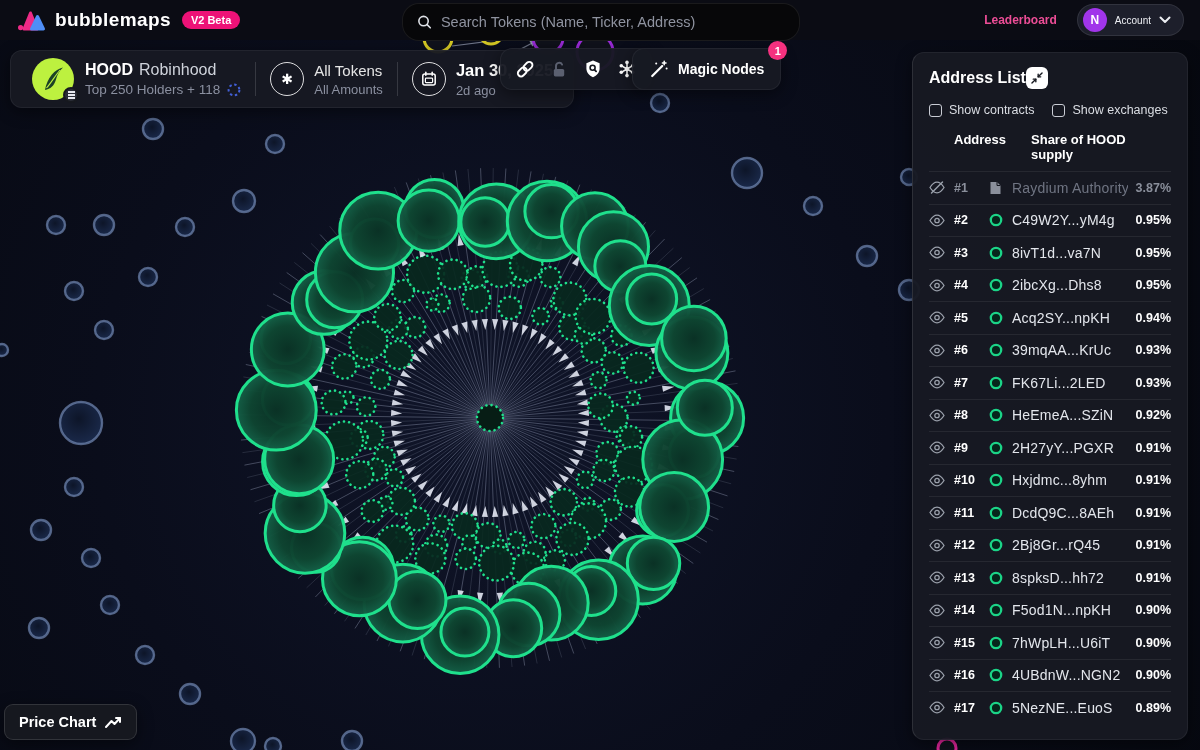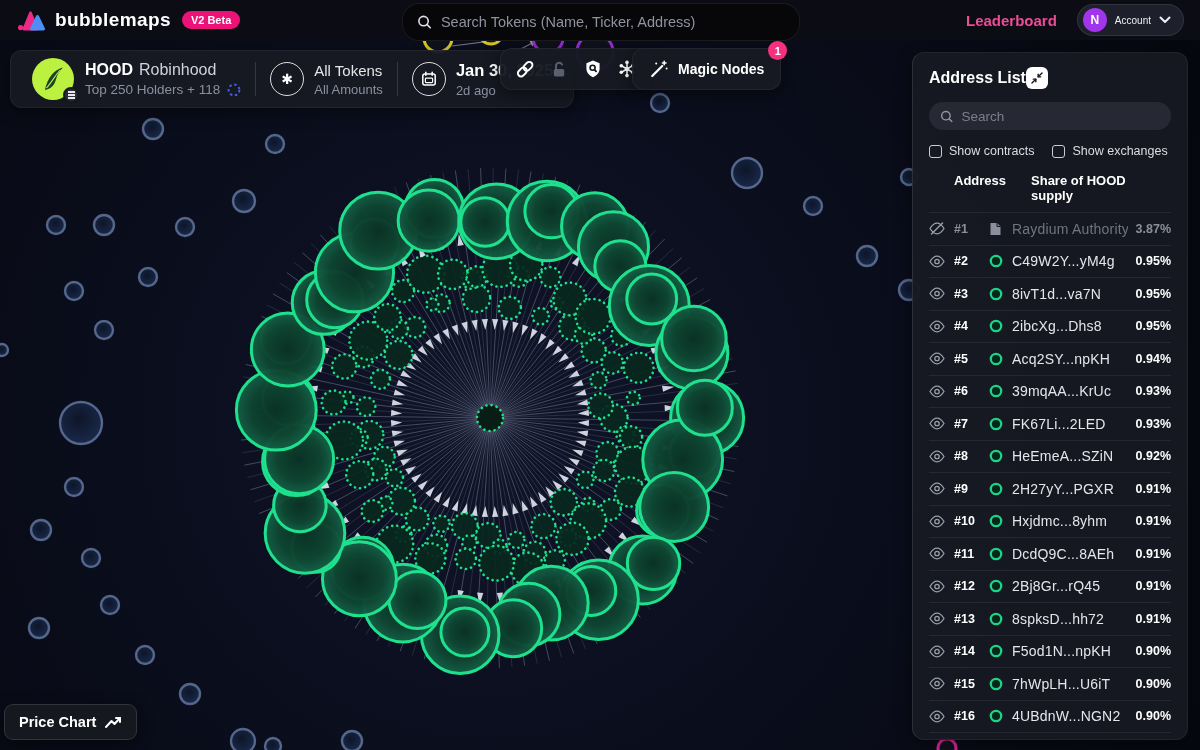--- a/index.html
+++ b/index.html
@@ -28,21 +28,21 @@
     position:absolute; left:402px; top:3px; width:398px; height:38px;
     background:#070709; border:1px solid rgba(255,255,255,.08); border-radius:17px;
     display:flex; align-items:center; gap:9px; padding:0 14px;
   }
   .top-search input {
     background:transparent; border:none; outline:none; color:#dfe2e8;
     font-size:14.5px; width:100%; font-family:"Liberation Sans",sans-serif;
   }
   .top-search input::placeholder { color:#8f93a0; }
   .topbar-right { margin-left:auto; display:flex; align-items:center; gap:20px; }
-  .leaderboard-link { font-size:15px; font-weight:600; cursor:pointer; }
+  .leaderboard-link { font-size:12px; font-weight:600; cursor:pointer; }
   .account-btn {
     height:32px; background:#1d1f2b; border:1px solid rgba(255,255,255,.09);
     border-radius:17px; display:flex; align-items:center; gap:8px; padding:0 12px 0 5px; cursor:pointer;
   }
   .avatar {
     width:24px; height:24px; border-radius:50%;
     display:flex; align-items:center; justify-content:center;
     font-size:12px; font-weight:700; color:#fff;
   }
   .account-label { font-size:10px; color:#eceef2; }
@@ -705,27 +705,20 @@
     <span class="sb-title">Address List</span>
     <span class="collapse-btn">
       <svg width="14" height="14" viewBox="0 0 18 18">
         <line x1="15.5" y1="2.5" x2="10.5" y2="7.5" stroke="#16181f" stroke-width="1.8" stroke-linecap="round"></line>
         <polyline points="10.5,4.2 10.5,7.5 13.8,7.5" fill="none" stroke="#16181f" stroke-width="1.8" stroke-linecap="round" stroke-linejoin="round"></polyline>
         <line x1="2.5" y1="15.5" x2="7.5" y2="10.5" stroke="#16181f" stroke-width="1.8" stroke-linecap="round"></line>
         <polyline points="7.5,13.8 7.5,10.5 4.2,10.5" fill="none" stroke="#16181f" stroke-width="1.8" stroke-linecap="round" stroke-linejoin="round"></polyline>
       </svg>
     </span>
   </div>
-  <div class="sb-search">
-    <svg width="15" height="15" viewBox="0 0 16 16">
-      <circle cx="7" cy="7" r="5" fill="none" stroke="#8f93a0" stroke-width="1.7"></circle>
-      <line x1="10.8" y1="10.8" x2="14" y2="14" stroke="#8f93a0" stroke-width="1.7" stroke-linecap="round"></line>
-    </svg>
-    <input type="text" placeholder="Search" style="">
-  </div>
   <div class="sb-checks">
     <label class="check">
       <span class="checkbox"></span>
       <span class="check-label">Show contracts</span>
     </label>
     <label class="check">
       <span class="checkbox"></span>
       <span class="check-label">Show exchanges</span>
     </label>
   </div>

